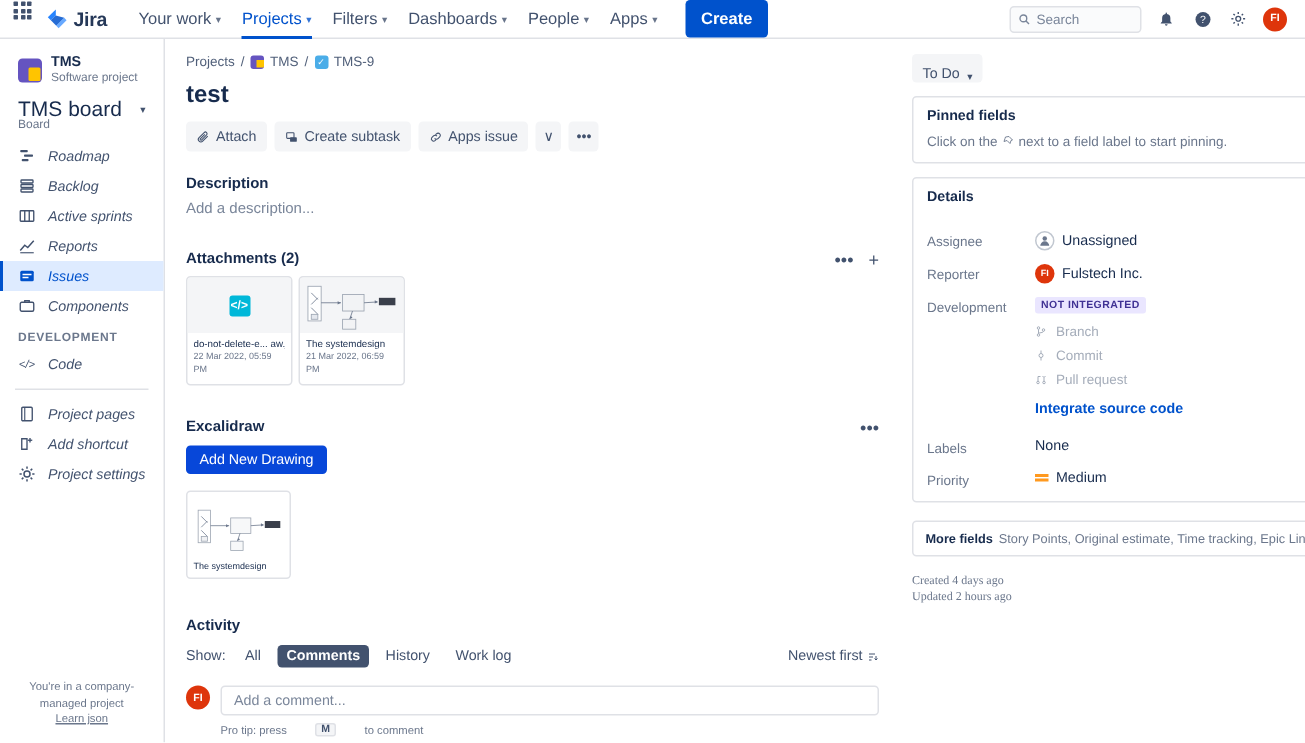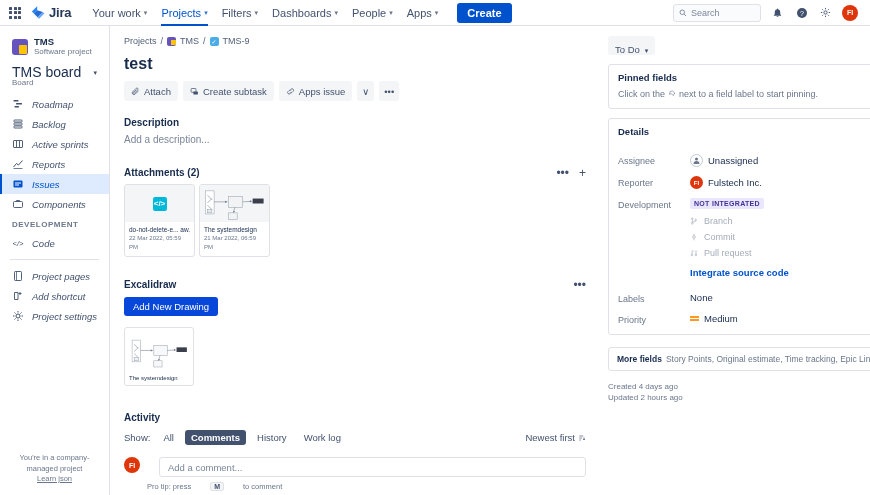--- a/index.html
+++ b/index.html
@@ -10,21 +10,21 @@
     color: #172b4d;
     background: #ffffff;
     overflow: hidden;
   }
   .app { width: 870px; height: 495px; position: relative; }
 
   
   .topnav {
     height: 26px; width: 100%;
     border-bottom: 1px solid #dfe1e6;
-    display: flex; align-items: center;
+    display: flex; 
     padding: 0 8px;
     background: #fff;
     position: relative;
   }
   .grid-icon { width: 14px; height: 14px; display: grid; grid-template-columns: repeat(3,1fr);
     grid-template-rows: repeat(3,1fr); gap: 1.5px; margin-right: 8px; padding: 1px; cursor: pointer; }
   .grid-icon i { background: #42526e; border-radius: 0.5px; }
   .jira-logo { display: flex; align-items: center; margin-right: 14px; cursor: pointer; }
   .jira-mark { width: 15px; height: 15px; position: relative; margin-right: 4px; }
   .jira-text { font-size: 13px; font-weight: 600; color: #253858; letter-spacing: -0.2px; }
@@ -133,21 +133,21 @@
   .draw-card { width: 70px; border: 1px solid #dfe1e6; border-radius: 3px; margin-top: 11px;
      padding: 4px; cursor: pointer; background: #fff; }
   .draw-thumb { height: 40px; position: relative; }
   .draw-label { font-size: 6px; color: #172b4d; margin-top: 3px; }
   .activity-wrap { margin-top: 26px; }
   .show-row { display: flex; align-items: center; gap: 5px; margin-top: 7px; }
   .show-lbl { font-size: 9.5px; color: #42526e; margin-right: 2px; }
   .chip { font-size: 9.5px; color: #42526e; padding: 2px 6px; border-radius: 3px; cursor: pointer; }
   .chip.on { background: #42526e; color: #fff; font-weight: bold; }
   .sort { margin-left: auto; font-size: 9.5px; color: #42526e; cursor: pointer; display:flex; align-items:center; gap:3px;}
-  .comment-row { display: flex; gap: 19px; margin-top: 12px; align-items: flex-start; }
+  .comment-row { display: flex; gap: 7px; margin-top: 12px; align-items: flex-start; }
   .c-av { width: 16px; height: 16px; border-radius: 50%; background: #de350b; color: #fff;
     font-size: 7px; font-weight: bold; display: flex; align-items: center; justify-content: center; flex:0 0 16px;}
   .c-input { flex: 1; height: 20px; border: 1px solid #dfe1e6; border-radius: 3px; background: #fff;
     display: flex; align-items: center; padding: 0 8px; font-size: 9.5px; color: #7a869a; cursor: text; }
   .protip { font-size: 7.5px; color: #6b778c; margin: 5px 0 0 23px; display: flex; align-items: center; gap: 19px; }
   .kbd { background: #f4f5f7; border: 1px solid #dfe1e6; border-radius: 2px; padding: 0 3px;
     font-size: 7px; color: #42526e; font-weight: bold; }
 
   
   .right-col { flex: 1; padding: 10px 8px 0 8px; }
@@ -176,21 +176,21 @@
   .prio-ic { width: 9px; height: 9px; display: flex; flex-direction: column; justify-content: center; gap: 1.5px; }
   .prio-ic i { height: 1.5px; background: #ff991f; display: block; }
   .morefields {
     border: 1px solid #dfe1e6; border-radius: 3px; margin-top: 12px; padding: 6px 8px;
     display: flex; align-items: center; gap: 4px; cursor: pointer;
   }
   .mf-title { font-size: 8.5px; font-weight: bold; color: #172b4d; flex: 0 0 auto; }
   .mf-list { font-size: 8.5px; color: #6b778c; white-space: nowrap; overflow: hidden;
      text-overflow: ellipsis; flex: 1; }
   .ts-row { display: flex; align-items: flex-start; margin-top: 10px; }
-  .ts { font-size: 8px; color: #6b778c; line-height: 11px; }
+  .ts { font-size: 8px; color: #6b778c; line-height: 11px; font-family: Liberation Serif, serif; }
 </style>
 </head>
 <body>
 
 <div class="app">
 
   <div class="topnav">
     <div class="grid-icon">
       <i></i>
         <i></i>

